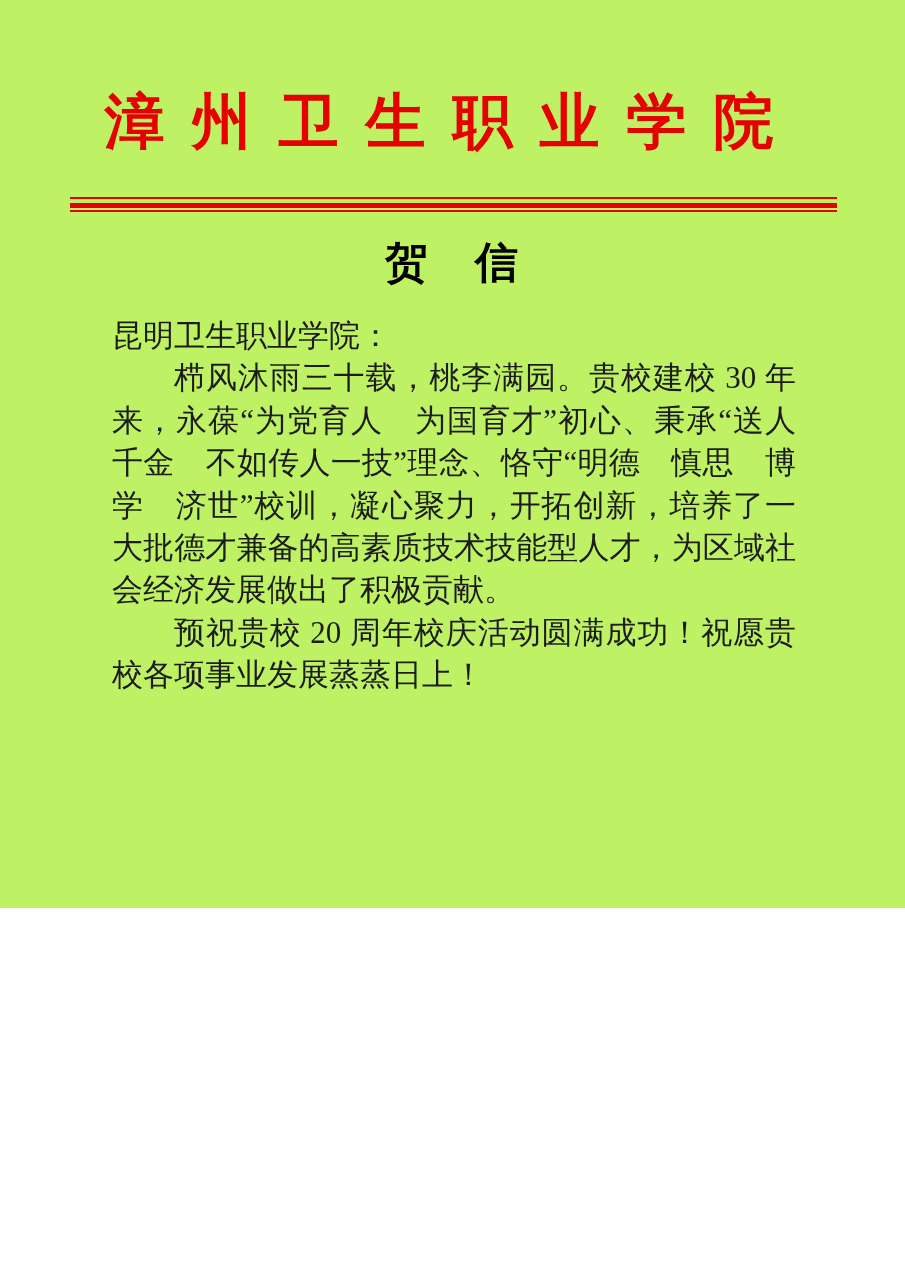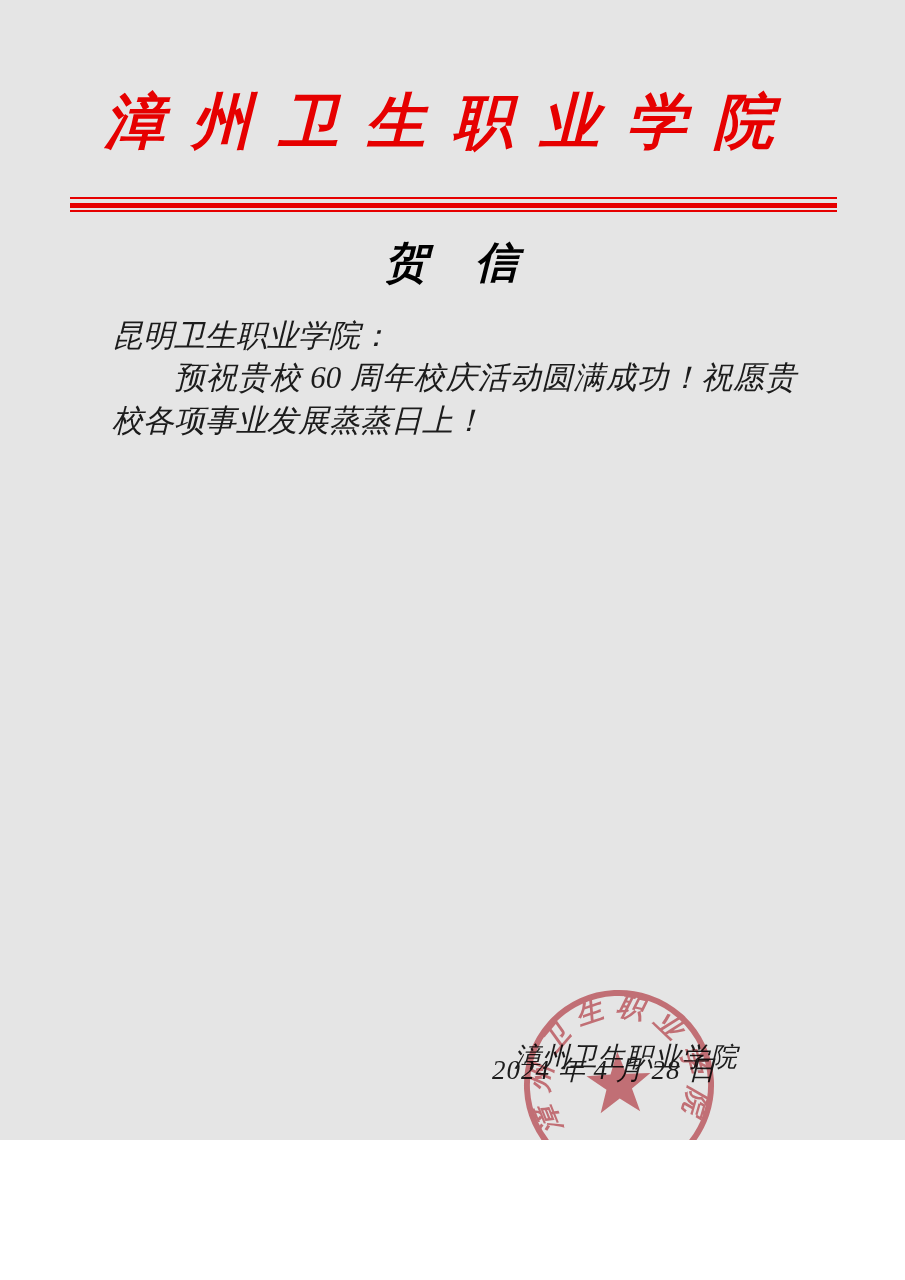--- a/index.html
+++ b/index.html
@@ -4,25 +4,24 @@
 <style>
   :root{
     --header_red:#e60000;
     --line_red:#e60000;
     --seal_red:#cf5f66;
     --body_text:#1c1c1c;
   }
   html,body{margin:0;padding:0;background:#ffffff;}
   .page{
     position:relative;
-    width:905px;height:1140px;
-    background:#e5e5e5;
+    width:905px;height:908px;
+    background:#bef264;
     overflow:hidden;
     font-family:"Liberation Serif","DejaVu Serif",serif;
-    font-style:italic;
   }
   .letterhead{
     position:absolute;top:82px;left:0;width:100%;
     text-align:center;
     color:var(--header_red);
     font-size:60px;font-weight:700;
     letter-spacing:27px;
     white-space:nowrap;
   }
   .rule{position:absolute;left:70px;right:68px;}
@@ -84,21 +83,22 @@
     <div class="gap4"></div>
     <div class="thick"></div>
     <div class="gap2"></div>
     <div class="thin"></div>
   </div>
 
   <h1 class="title">贺　信</h1>
 
   <div class="body">
     <p class="salutation">昆明卫生职业学院：</p>
-    <p class="para">预祝贵校 60 周年校庆活动圆满成功！祝愿贵校各项事业发展蒸蒸日上！</p>
+    <p class="para">栉风沐雨三十载，桃李满园。贵校建校 30 年来，永葆“为党育人　为国育才”初心、秉承“送人千金　不如传人一技”理念、恪守“明德　慎思　博学　济世”校训，凝心聚力，开拓创新，培养了一大批德才兼备的高素质技术技能型人才，为区域社会经济发展做出了积极贡献。</p>
+    <p class="para">预祝贵校 20 周年校庆活动圆满成功！祝愿贵校各项事业发展蒸蒸日上！</p>
   </div>
 
   <div class="signature">漳州卫生职业学院</div>
 
   <div class="date">2024 年 4 月 28 日</div>
 
   <svg class="seal" viewBox="0 0 200 200" xmlns="http://www.w3.org/2000/svg">
     <circle cx="100" cy="100" r="93" fill="none" stroke="#cf5f66" stroke-width="6"></circle>
     <polygon fill="#cf5f66" points="100,66 108,89 132.3,89.5 112.9,104.2 120,127.5 100,113.6 80,127.5 87.1,104.2 67.7,89.5 92,89"></polygon>
     <path id="sealArc" fill="none" d="M 34.2,123.9 A 70,70 0 1 1 165.8,123.9"></path>

